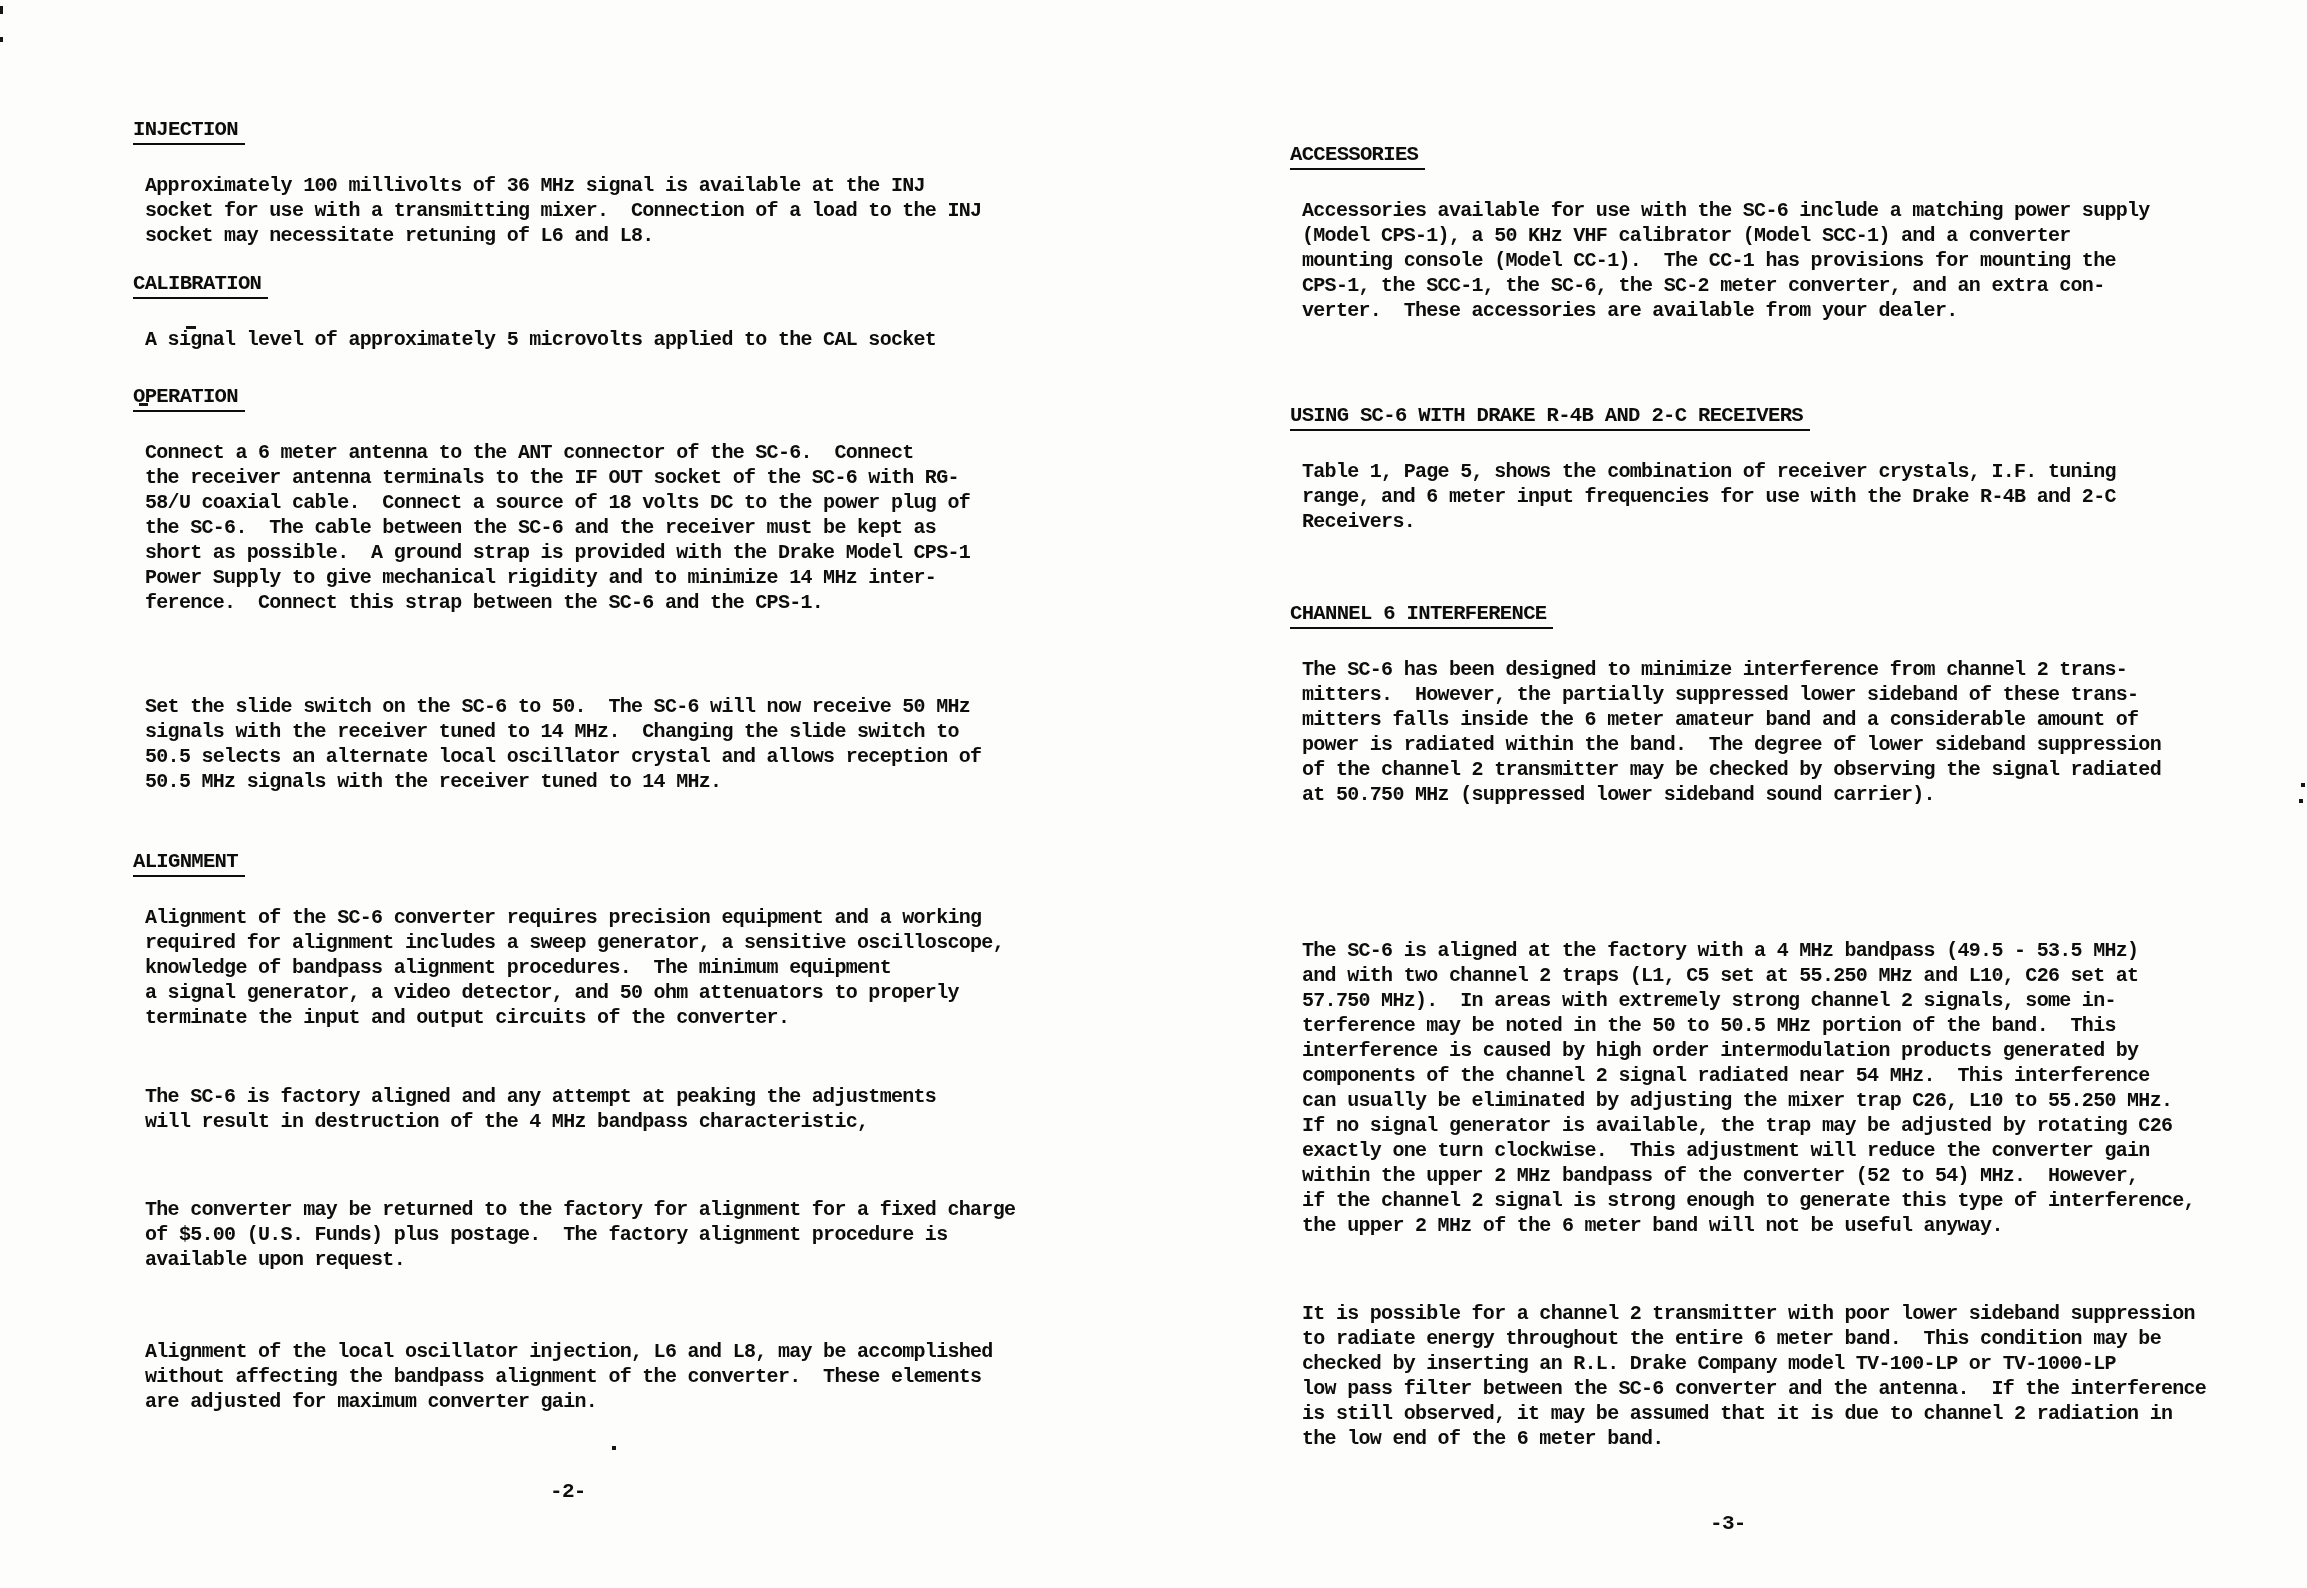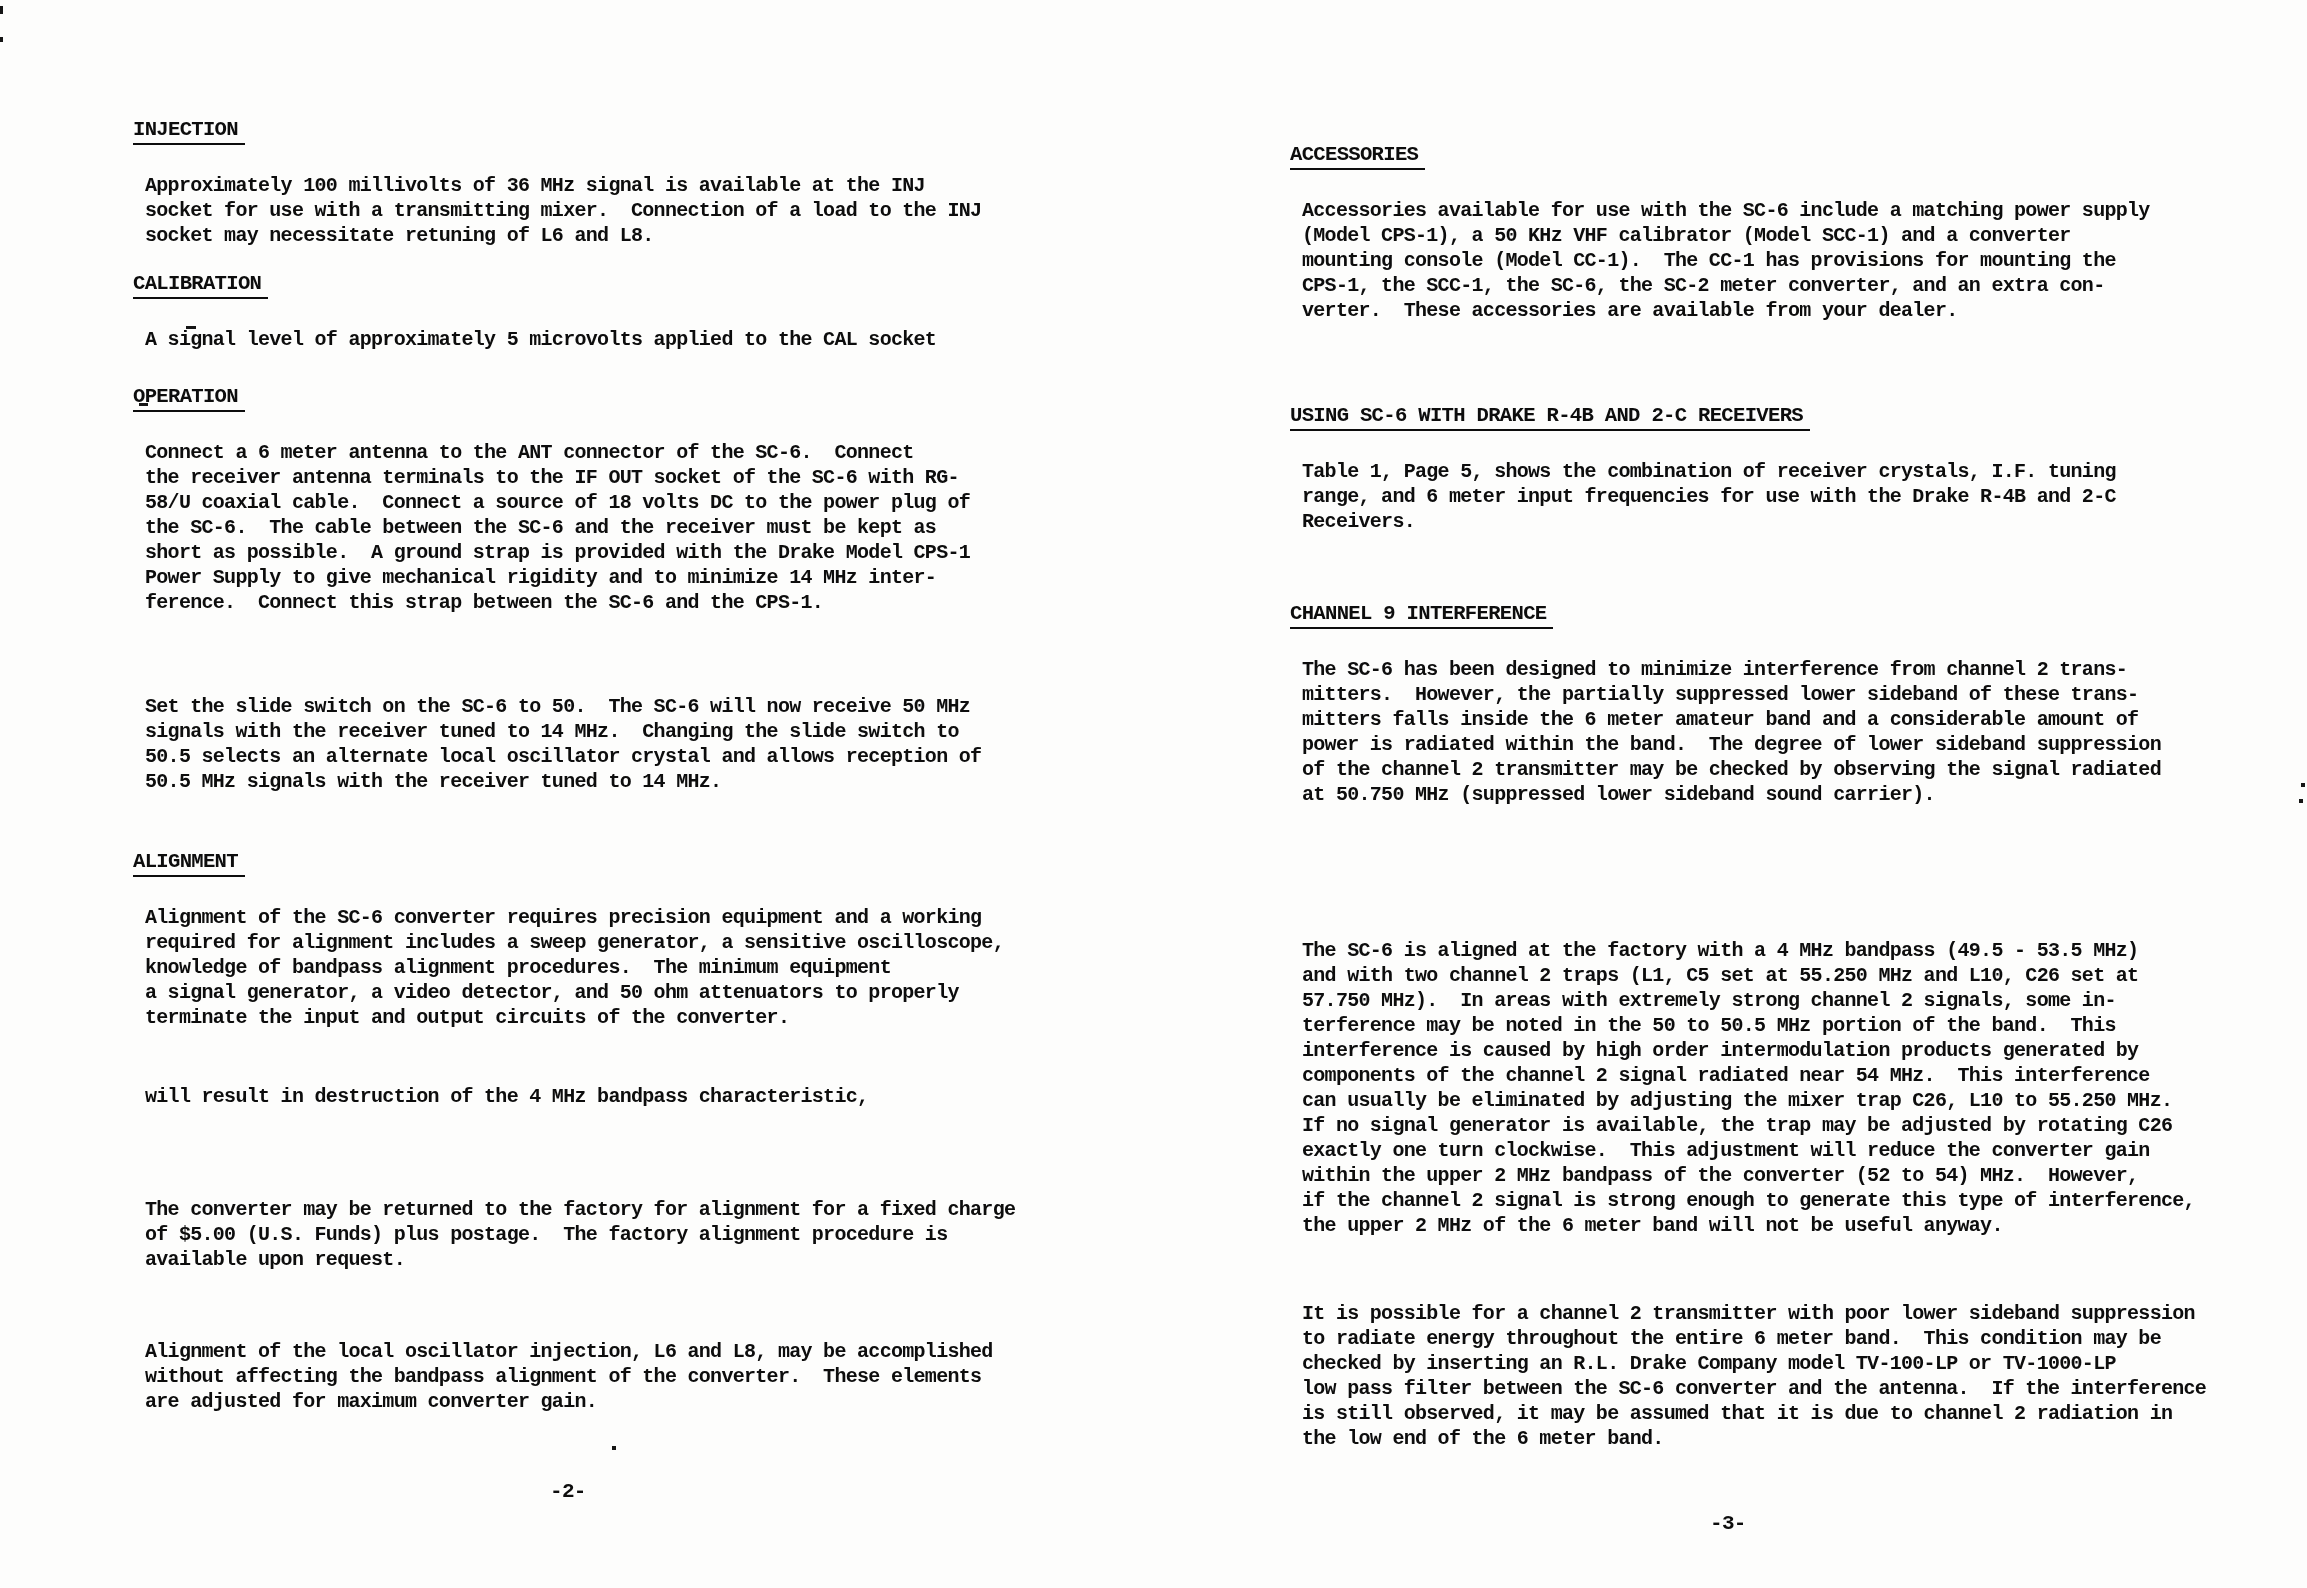--- a/index.html
+++ b/index.html
@@ -108,20 +108,21 @@
           <div class="line">Alignment of the SC-6 converter requires precision equipment and a working</div>
           <div class="line">required for alignment includes a sweep generator, a sensitive oscilloscope,</div>
           <div class="line">knowledge of bandpass alignment procedures.  The minimum equipment</div>
           <div class="line">a signal generator, a video detector, and 50 ohm attenuators to properly</div>
           <div class="line">terminate the input and output circuits of the converter.</div>
         </div>
     </section>
 
     <section class="sec" style="top:1072px">
       <div class="para">
+          <div class="line">The SC-6 is factory aligned and any attempt at peaking the adjustments</div>
           <div class="line">will result in destruction of the 4 MHz bandpass characteristic,</div>
         </div>
     </section>
 
     <section class="sec" style="top:1185px">
       <div class="para">
           <div class="line">The converter may be returned to the factory for alignment for a fixed charge</div>
           <div class="line">of $5.00 (U.S. Funds) plus postage.  The factory alignment procedure is</div>
           <div class="line">available upon request.</div>
         </div>
@@ -154,21 +155,21 @@
     <section class="sec" style="top:403px">
       <h2 class="heading">USING SC-6 WITH DRAKE R-4B AND 2-C RECEIVERS</h2>
       <div class="para">
           <div class="line">Table 1, Page 5, shows the combination of receiver crystals, I.F. tuning</div>
           <div class="line">range, and 6 meter input frequencies for use with the Drake R-4B and 2-C</div>
           <div class="line">Receivers.</div>
         </div>
     </section>
 
     <section class="sec" style="top:601px">
-      <h2 class="heading">CHANNEL 9 INTERFERENCE</h2>
+      <h2 class="heading">CHANNEL 6 INTERFERENCE</h2>
       <div class="para">
           <div class="line">The SC-6 has been designed to minimize interference from channel 2 trans-</div>
           <div class="line">mitters.  However, the partially suppressed lower sideband of these trans-</div>
           <div class="line">mitters falls inside the 6 meter amateur band and a considerable amount of</div>
           <div class="line">power is radiated within the band.  The degree of lower sideband suppression</div>
           <div class="line">of the channel 2 transmitter may be checked by observing the signal radiated</div>
           <div class="line">at 50.750 MHz (suppressed lower sideband sound carrier).</div>
         </div>
     </section>
 

